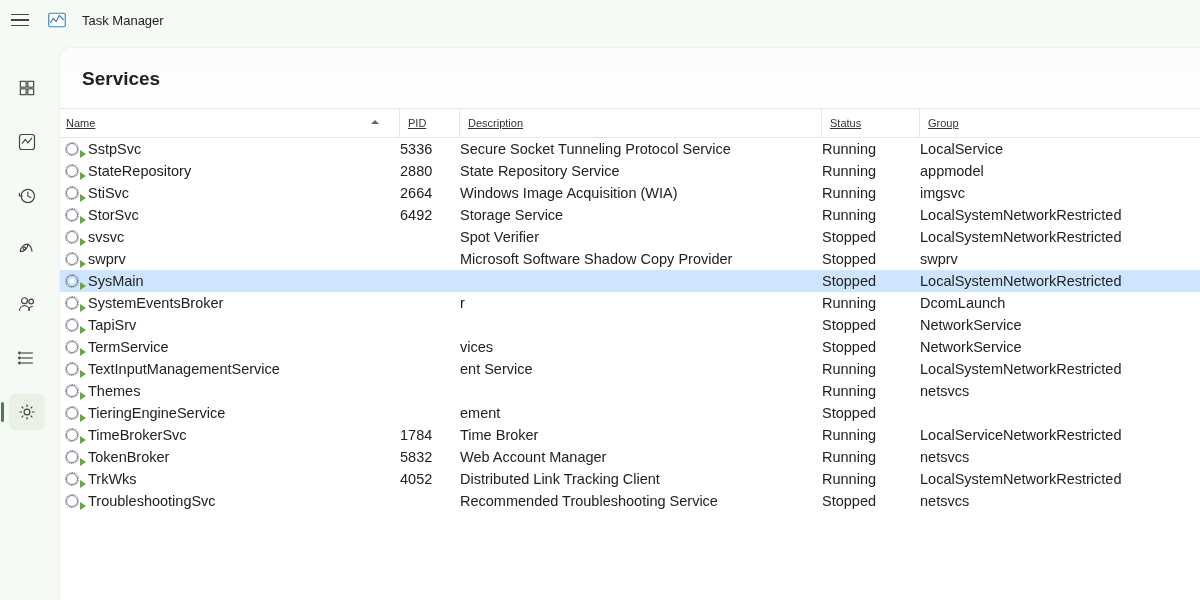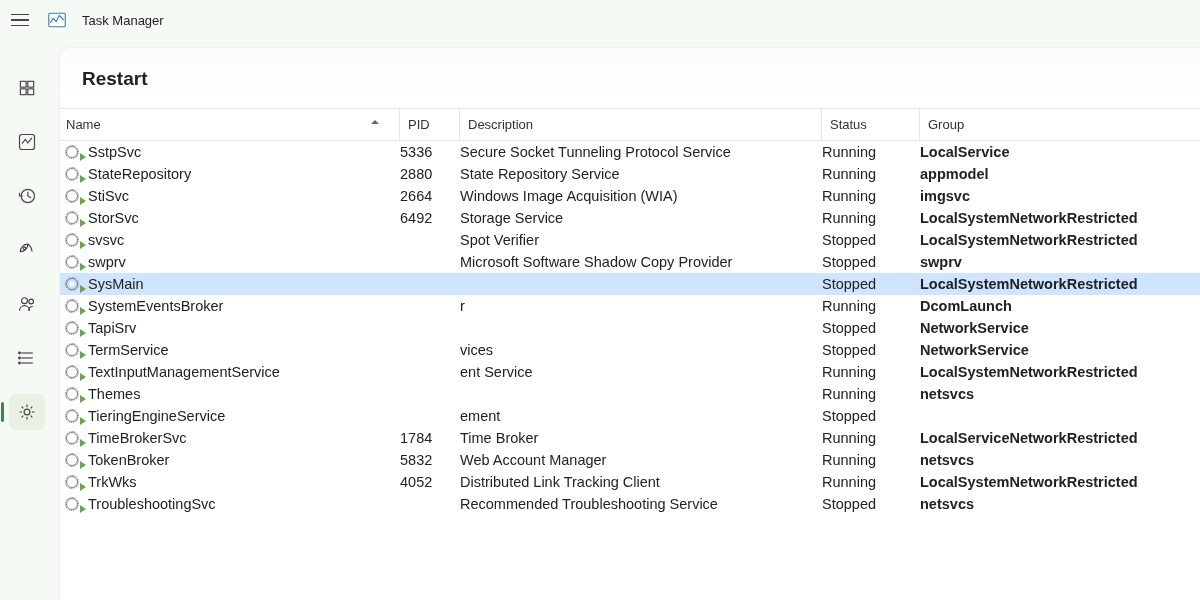--- a/index.html
+++ b/index.html
@@ -17,21 +17,21 @@
 .sidebar { width:54px; display:flex; flex-direction:column; align-items:center; gap:18px; padding-top:30px; }
 .side-item { width:36px; height:36px; display:flex; align-items:center; justify-content:center; border-radius:6px; color:#444; }
 .side-item.active { background:#e8f1e4; position:relative; }
 .side-item.active::before { content:""; position:absolute; left:-8px; top:8px; bottom:8px; width:3px; background:#4a7c59; border-radius:2px; }
 .side-item svg { width:20px; height:20px; stroke:#444; fill:none; stroke-width:1.4; }
 
 
 .content { flex:1; margin:8px 0 0 6px; background:#fff; border-radius:10px 0 0 0; box-shadow:0 0 0 1px rgba(0,0,0,0.03); background:linear-gradient(#fbfdfa,#ffffff 60px); overflow:hidden; position:relative; }
 .section-title { font-size:19px; font-weight:600; padding:20px 22px 18px 22px; }
 
-.table-header { display:flex; border-top:1px solid #e6e6e6; border-bottom:1px solid #e6e6e6; font-size:13px; color:#333; }
+.table-header { display:flex; border-top:1px solid #e6e6e6; border-bottom:1px solid #e6e6e6; font-size:11px; color:#333;text-decoration:underline; }
 .th { padding:8px 8px; position:relative; }
 .th.sort::after { content:""; position:absolute; right:20px; top:7px; border:4px solid transparent; border-bottom-color:#666; }
 .col-name  { width:340px; padding-left:6px; }
 .col-pid   { width:60px; }
 .col-desc  { width:362px; }
 .col-stat  { width:98px; }
 .col-group { flex:1; }
 .vline { border-right:1px solid #e6e6e6; }
 
 .rows { }
@@ -39,21 +39,21 @@
 .row.sel { background:#cfe5ff; }
 .svc-icon { width:18px; height:16px; margin-right:4px; position:relative; }
 .gear { width:12px; height:12px; border:1.2px solid #7a7f8a; border-radius:50%; position:absolute; left:0; top:2px; background:radial-gradient(circle,#fff 35%,transparent 36%); }
 .gear::before { content:""; position:absolute; inset:-2px; border:1.2px dotted #7a7f8a; border-radius:50%; }
 .play { position:absolute; right:-2px; bottom:-1px; width:0; height:0; border-top:4px solid transparent; border-bottom:4px solid transparent; border-left:6px solid #6aa54a; }
 
 .cell-name  { width:334px; display:flex; align-items:center;text-align:center; }
 .cell-pid   { width:60px; }
 .cell-desc  { width:362px; white-space:nowrap; overflow:hidden; }
 .cell-stat  { width:98px; }
-.cell-group { flex:1; white-space:nowrap; overflow:hidden;font-weight:bold; }
+.cell-group { flex:1; white-space:nowrap; overflow:hidden; }
 
 
 .menu { position:absolute; left:419px; top:258px; width:214px; background:#f8f8f8; border:1px solid #ddd; border-radius:8px; box-shadow:0 8px 22px rgba(0,0,0,0.18); padding:6px 0; font-size:14px; z-index:10; }
 .menu-item { padding:6px 28px; }
 .menu-item.disabled { color:#9a9a9a; }
 .menu-sep { height:1px; background:#e2e2e2; margin:5px 8px; }
 </style>
 </head>
 <body>
 
@@ -120,21 +120,21 @@
       </div>
     <div class="side-item active">
         <svg viewBox="0 0 24 24">
           <circle cx="12" cy="12" r="3.5"></circle>
           <path d="M12 3v3M12 18v3M3 12h3M18 12h3M5.6 5.6l2 2M16.4 16.4l2 2M5.6 18.4l2-2M16.4 7.6l2-2"></path>
         </svg>
       </div>
   </div>
 
   <div class="content">
-    <div class="section-title">Restart</div>
+    <div class="section-title">Services</div>
 
     <div class="table-header">
       <div class="th col-name vline sort">Name</div>
       <div class="th col-pid vline">PID</div>
       <div class="th col-desc vline">Description</div>
       <div class="th col-stat vline">Status</div>
       <div class="th col-group">Group</div>
     </div>
 
     <div class="rows" id="rows">

